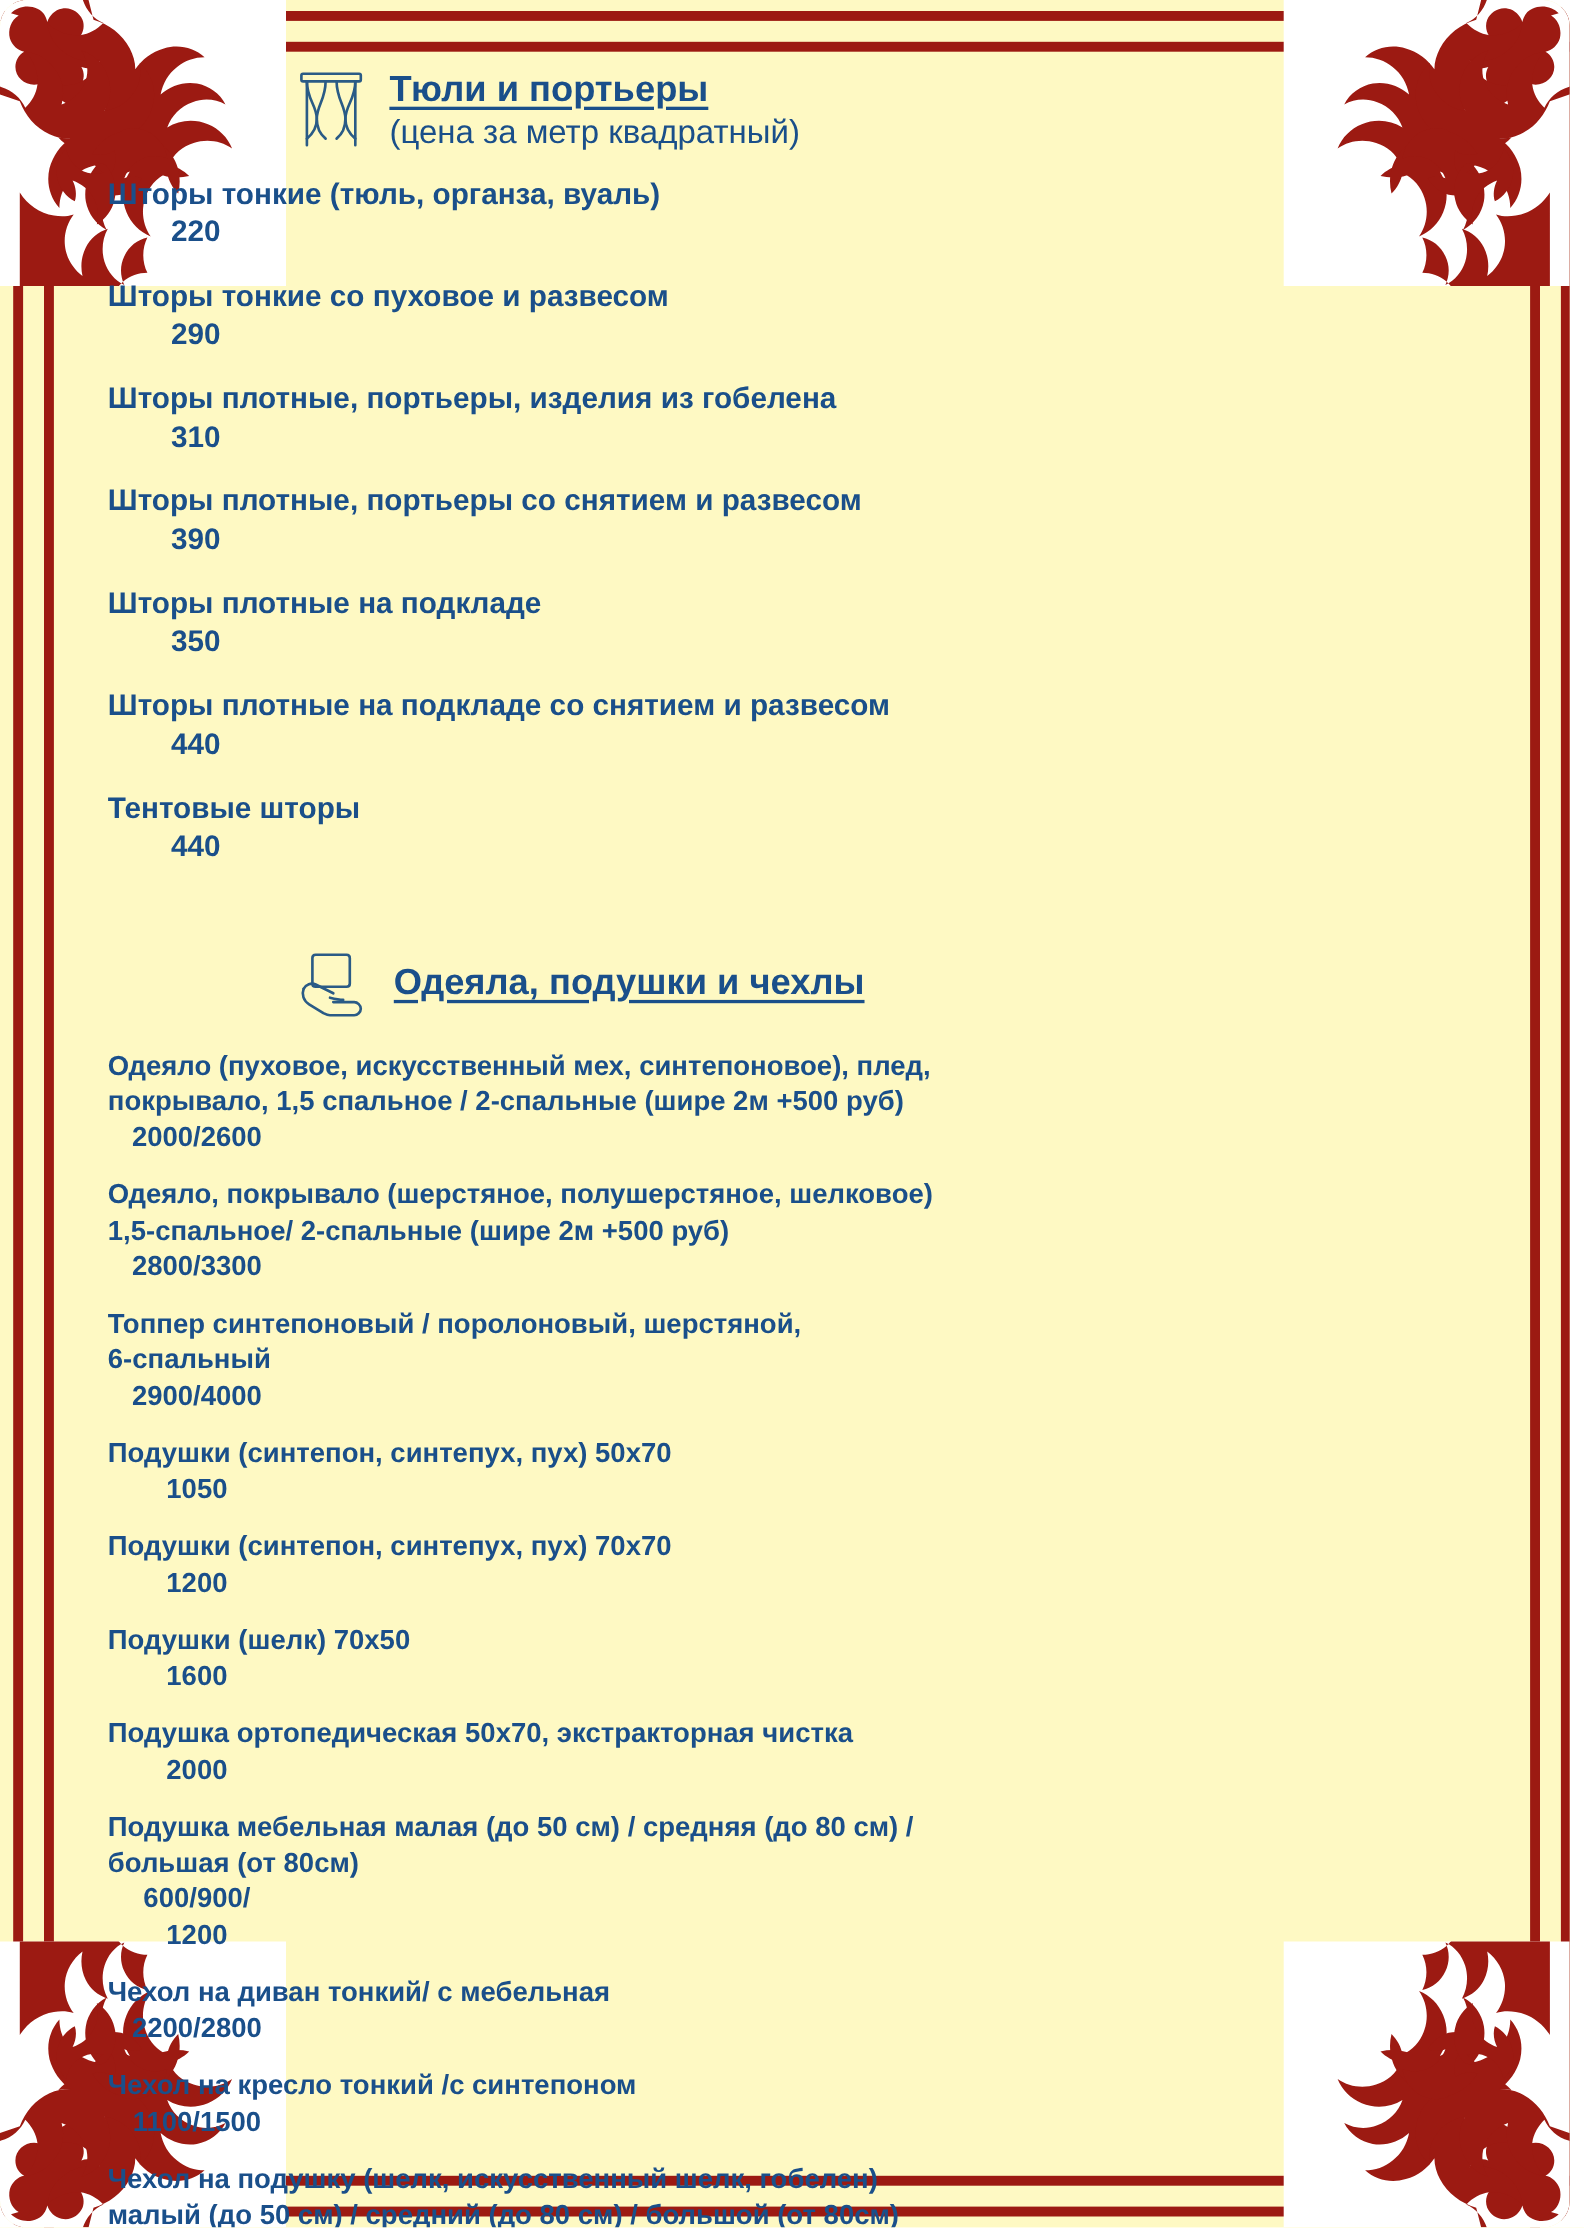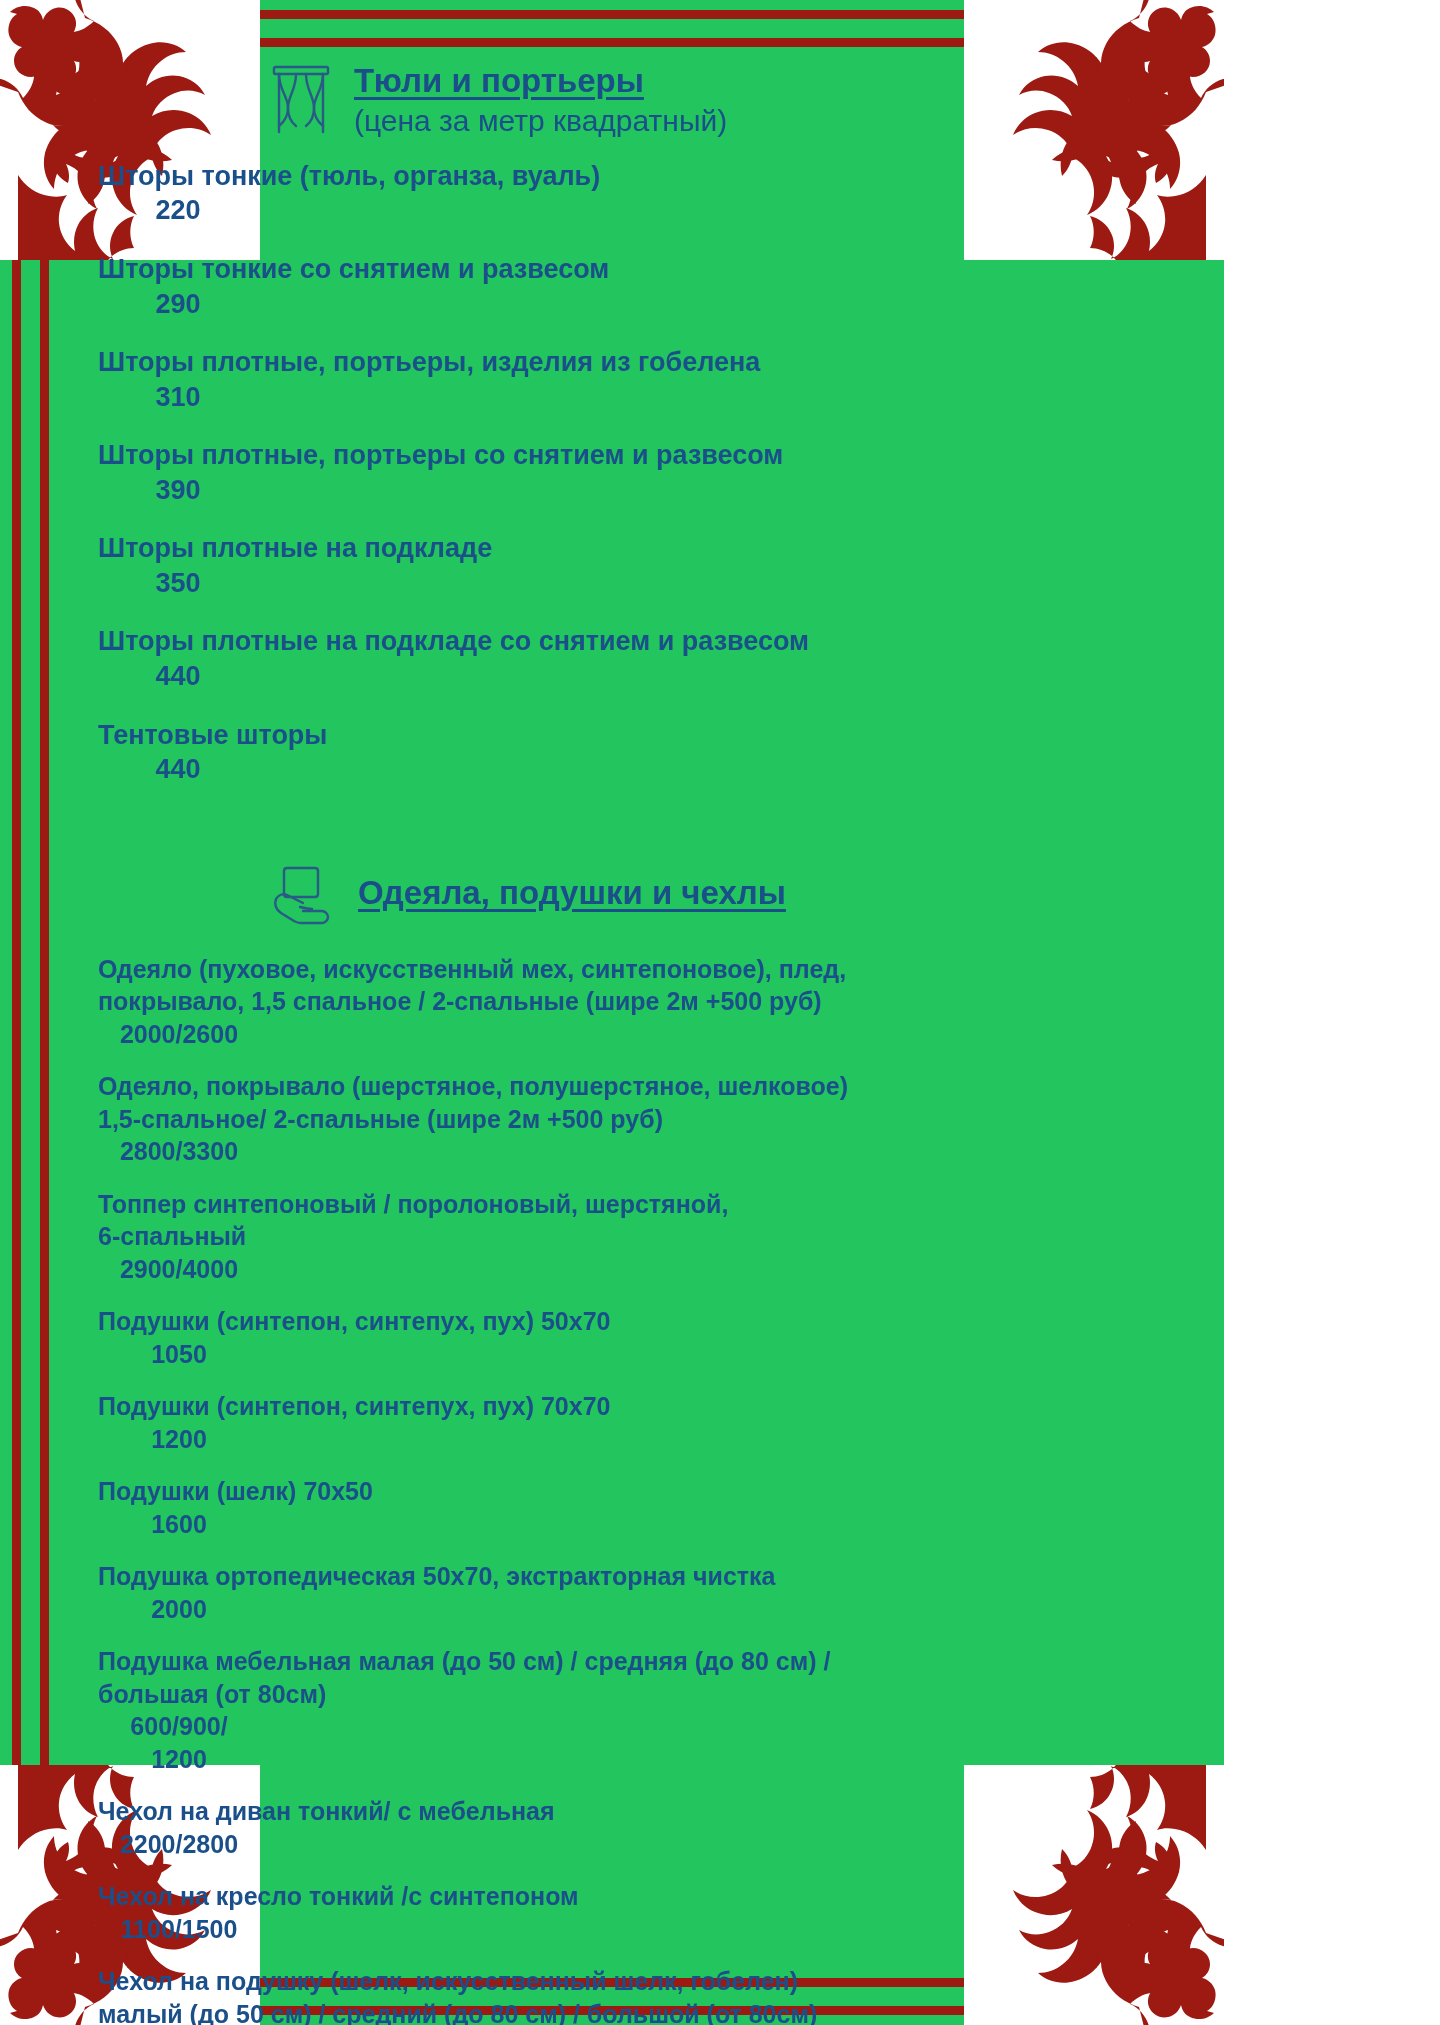--- a/index.html
+++ b/index.html
@@ -5,25 +5,26 @@
   html, body {
     margin: 0;
     padding: 0;
     background: #ffffff;
   }
   body {
     font-family: "Liberation Sans", "DejaVu Sans", sans-serif;
   }
   .page {
     position: relative;
-    width: 1224px;
+    width: 1427px;
     height: 2025px;
-    background: #22c55e;
+    background: #fef9c3;
     overflow: hidden;
     box-sizing: border-box;
+    border-radius: 24px;
   }
 
   
   .rule { position: absolute; background: #9c1a12; }
   .rule-v-outer { left: 12px;  top: 0;    width: 9px;  height: 2025px; }
   .rule-v-inner { left: 40px;  top: 0;    width: 9px;  height: 2025px; }
   .rule-v-outer-r { left: 1419px; top: 0; width: 9px;  height: 2025px; }
   .rule-v-inner-r { left: 1391px; top: 0; width: 9px;  height: 2025px; }
   .rule-h-top-1 { left: 0; top: 10px; width: 1440px; height: 9px; }
   .rule-h-top-2 { left: 0; top: 38px; width: 1440px; height: 9px; }
@@ -202,21 +203,21 @@
           <span class="sec-subtitle">(цена за метр квадратный)</span>
         </span>
       </div>
 
       <div class="rows">
         <div class="row">
           <span class="row-label">Шторы тонкие (тюль, органза, вуаль)</span>
           <span class="row-price">220</span>
         </div>
         <div class="row">
-          <span class="row-label">Шторы тонкие со снятием и развесом</span>
+          <span class="row-label">Шторы тонкие со пуховое и развесом</span>
           <span class="row-price">290</span>
         </div>
         <div class="row">
           <span class="row-label">Шторы плотные, портьеры, изделия из гобелена</span>
           <span class="row-price">310</span>
         </div>
         <div class="row">
           <span class="row-label">Шторы плотные, портьеры со снятием и развесом</span>
           <span class="row-price">390</span>
         </div>

